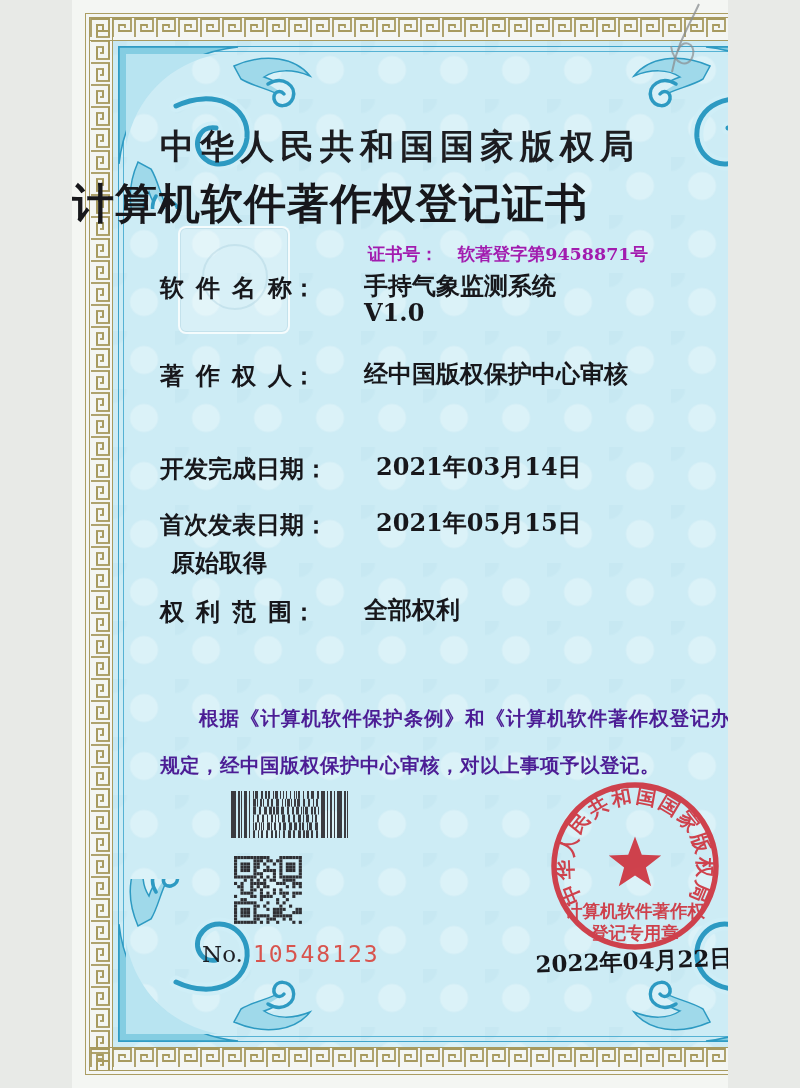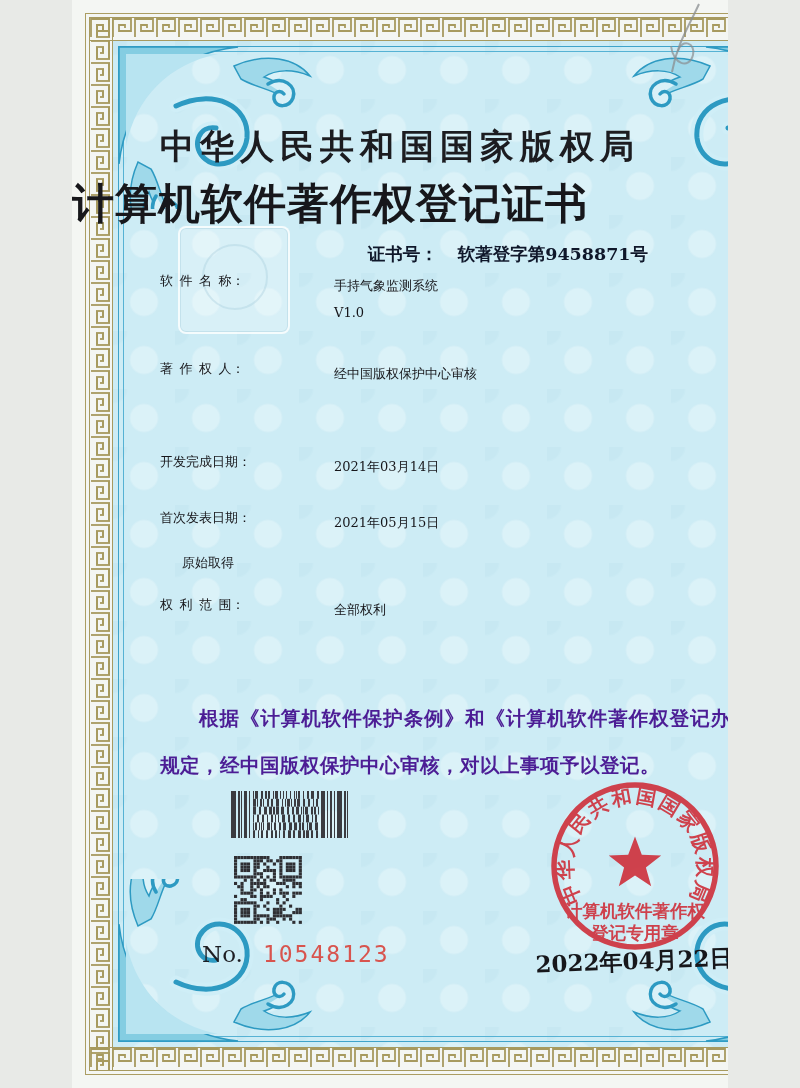--- a/index.html
+++ b/index.html
@@ -23,30 +23,30 @@
   .flourish{position:absolute;width:200px;height:165px;}
   .fl-tl{left:44px;top:44px;}
   .fl-tr{left:556px;top:44px;transform:scaleX(-1);}
   .fl-bl{left:44px;top:879px;transform:scaleY(-1);}
   .fl-br{left:556px;top:879px;transform:scale(-1,-1);}
   
   .authority{position:absolute;left:0;top:124px;width:100%;text-align:center;
     font-size:34px;font-weight:700;color:#1c1c20;letter-spacing:6px;}
   .cert-title{position:absolute;left:0;top:176px;width:100%;
     font-size:42px;font-weight:700;color:#17171b;letter-spacing:1px;}
-  .certno{position:absolute;right:80px;top:242px;font-size:17.5px;font-weight:700;color:#0f172a;}
+  .certno{position:absolute;right:80px;top:242px;font-size:17.5px;font-weight:700;color:#a21caf;}
   .certno .gap{display:inline-block;width:14px;}
-  .field{position:absolute;left:88px;font-size:13px;font-weight:400;color:#17171b;display:flex;}
+  .field{position:absolute;left:88px;font-size:24px;font-weight:700;color:#17171b;display:flex;gap:37px;}
   .field .lbl{display:inline-block;min-width:152px;}
-  .field .val{display:inline-block;margin-left:22px;line-height:27px;}
+  .field .val{display:inline-block;margin-left:11px;line-height:27px;}
   .statement{position:absolute;left:88px;top:695px;width:632px;font-size:19.5px;font-weight:600;
     color:#4c1d95;line-height:47px;text-indent:2em;text-align:justify;letter-spacing:.5px;}
   .serial{position:absolute;left:130px;top:941px;font-size:23px;color:#1d1d22;}
   .serial .num{font-family:"DejaVu Sans Mono","Liberation Mono",monospace;
-    color:#d8544e;letter-spacing:2px;margin-left:20px;font-weight:400;}
+    color:#d8544e;letter-spacing:2px;margin-left:10px;font-weight:400;}
   .issue-date{position:absolute;left:462px;top:946px;width:200px;text-align:center;
     font-size:23px;font-weight:700;color:#17171b;transform:rotate(-2deg);}
   
   .barcode{position:absolute;left:159px;top:791px;}
   .qrcode{position:absolute;left:162px;top:856px;}
   .seal{position:absolute;left:468px;top:771px;opacity:.93;}
   .emboss{position:absolute;left:106px;top:226px;width:108px;height:104px;border-radius:8px;
     border:2px solid rgba(255,255,255,.75);background:rgba(255,255,255,.22);
     box-shadow:inset 0 0 0 1px rgba(160,200,215,.35);}
   .emboss:after{content:"";position:absolute;left:22px;top:16px;width:62px;height:62px;

